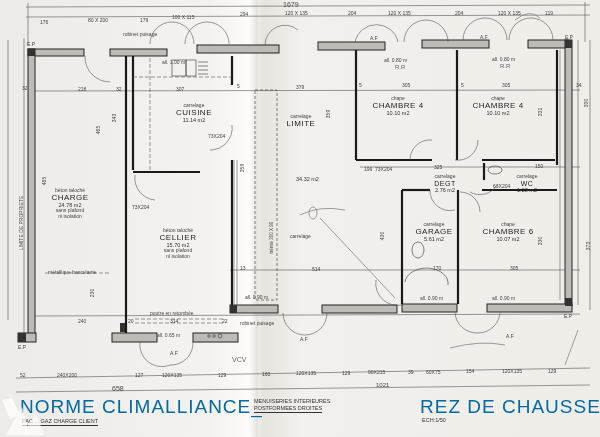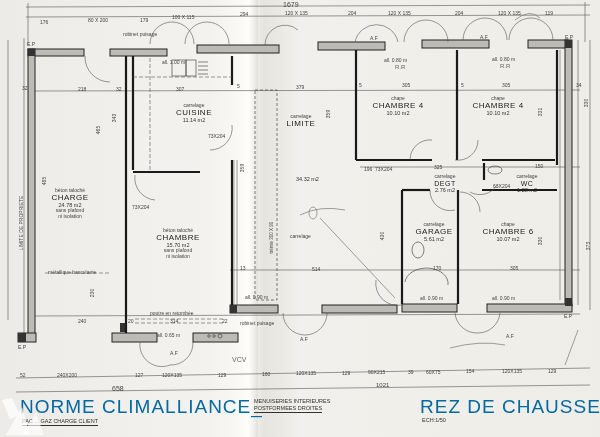--- a/index.html
+++ b/index.html
@@ -228,21 +228,21 @@
   <div class="sm">sans plafond</div>
   <div class="sm">ni isolation</div>
 </div>
 <div class="lbl" style="left:164px;top:103px;width:60px;">
   <div class="sm">carrelage</div>
   <div class="rm">CUISINE</div>
   <div class="area">11.14 m2</div>
 </div>
 <div class="lbl" style="left:148px;top:228px;width:60px;">
   <div class="sm">béton taloché</div>
-  <div class="rm">CHAMBRE</div>
+  <div class="rm">CELLIER</div>
   <div class="area">15.70 m2</div>
   <div class="sm">sans plafond</div>
   <div class="sm">ni isolation</div>
 </div>
 <div class="lbl" style="left:276px;top:114px;width:50px;">
   <div class="sm">carrelage</div>
   <div class="rm">LIMITE</div>
 </div>
 <div class="lbl area" style="left:296px;top:176px;">34.32 m2</div>
 <div class="lbl sm" style="left:290px;top:234px;">carrelage</div>

